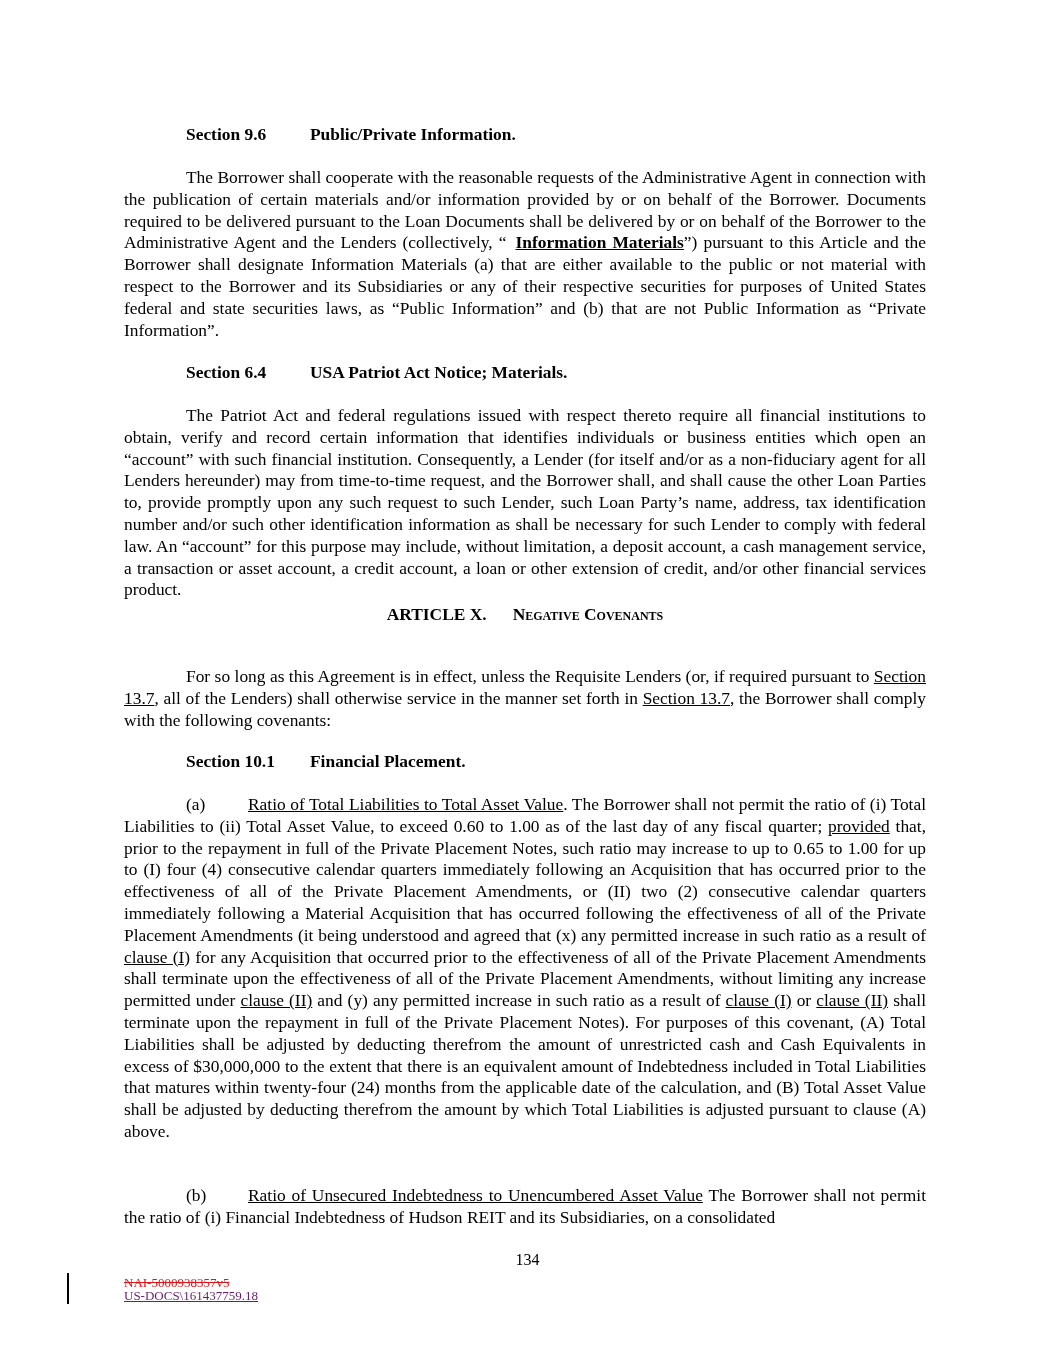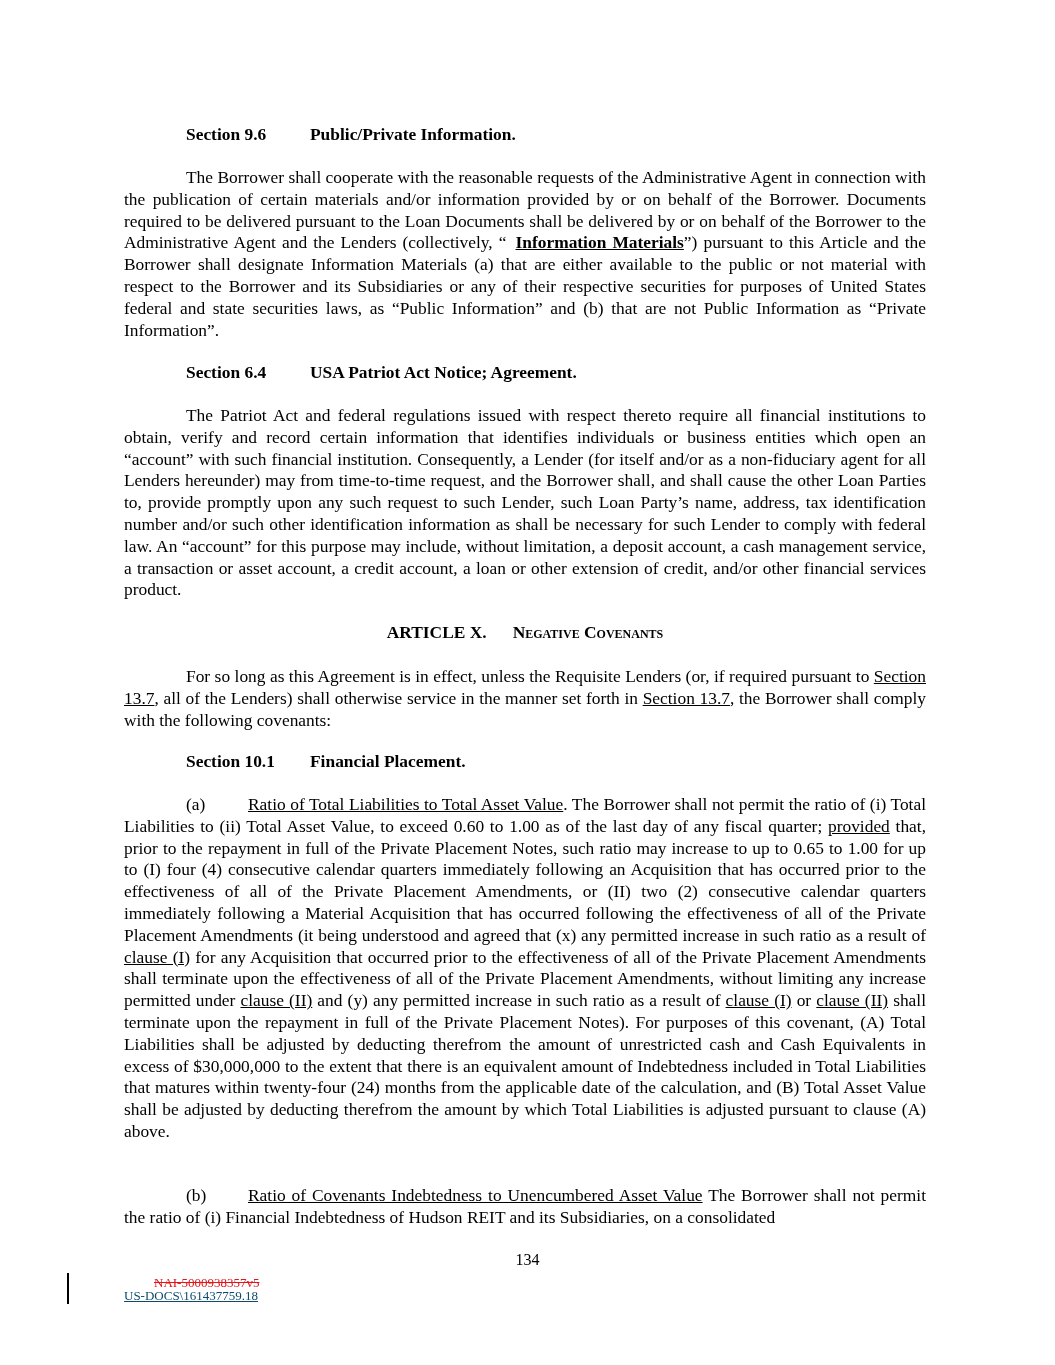--- a/index.html
+++ b/index.html
@@ -11,54 +11,54 @@
   .heading .num { display: inline-block; width: 124px; padding-left: 62px; box-sizing: content-box; }
   .para { text-align: justify; text-indent: 62px; }
   .para .tab { display: inline-block; width: 62px; text-indent: 0; }
   .u { text-decoration: underline; }
   .bu { text-decoration: underline; font-weight: bold; margin-left: 9px; }
   .article { text-align: center; font-weight: bold; }
   .article .sc { font-variant: small-caps; }
   .article .gap { display: inline-block; width: 26px; }
   .pagenum { position: absolute; top: 1251px; left: 0; width: 1055px; text-align: center; font-size: 16px; }
   .footer { position: absolute; left: 124px; top: 1276px; font-size: 13px; line-height: 13px; }
-  .footer .old { color: #e0161b; text-decoration: line-through; display: block; margin-left: 30px; }
-  .footer .new { color: #0c4a6e; text-decoration: underline; display: block; }
+  .footer .old { color: #e0161b; text-decoration: line-through; display: block; }
+  .footer .new { color: #701a75; text-decoration: underline; display: block; }
   .changebar { position: absolute; left: 67px; top: 1273px; width: 2px; height: 31px; background: #000; }
 </style>
 </head>
 <body>
 
 <div class="page">
 
   <div class="blk heading" style="top:124px">
     <span class="num" style="padding-left:62px;width:124px;margin-left:0">Section 9.6</span><span>Public/Private Information.</span>
   </div>
 
   <div class="blk para" style="top:167px"><span>The Borrower shall cooperate with the reasonable requests of the Administrative Agent in connection with the publication of certain materials and/or information provided by or on behalf of the Borrower.  Documents required to be delivered pursuant to the Loan Documents shall be delivered by or on behalf of the Borrower to the Administrative Agent and the Lenders (collectively, “</span><span class="bu">Information Materials</span><span>”) pursuant to this Article and the Borrower shall designate Information Materials (a) that are either available to the public or not material with respect to the Borrower and its Subsidiaries or any of their respective securities for purposes of United States federal and state securities laws, as “Public Information” and (b) that are not Public Information as “Private Information”.</span></div>
 
   <div class="blk heading" style="top:362px">
-    <span class="num">Section 6.4</span><span>USA Patriot Act Notice; Agreement.</span>
+    <span class="num">Section 6.4</span><span>USA Patriot Act Notice; Materials.</span>
   </div>
 
   <div class="blk para" style="top:405px"><span>The Patriot Act and federal regulations issued with respect thereto require all financial institutions to obtain, verify and record certain information that identifies individuals or business entities which open an “account” with such financial institution.  Consequently, a Lender (for itself and/or as a non-fiduciary agent for all Lenders hereunder) may from time-to-time request, and the Borrower shall, and shall cause the other Loan Parties to, provide promptly upon any such request to such Lender, such Loan Party’s name, address, tax identification number and/or such other identification information as shall be necessary for such Lender to comply with federal law.  An “account” for this purpose may include, without limitation, a deposit account, a cash management service, a transaction or asset account, a credit account, a loan or other extension of credit, and/or other financial services product.</span></div>
 
-  <div class="blk article" style="top:622px">
+  <div class="blk article" style="top:604px">
     <span>ARTICLE X.</span><span class="gap"></span><span class="sc">Negative Covenants</span>
   </div>
 
   <div class="blk para" style="top:666px"><span>For so long as this Agreement is in effect, unless the Requisite Lenders (or, if required pursuant to </span><span class="u">Section 13.7</span><span>, all of the Lenders) shall otherwise service in the manner set forth in </span><span class="u">Section 13.7</span><span>, the Borrower shall comply with the following covenants:</span></div>
 
   <div class="blk heading" style="top:751px">
     <span class="num">Section 10.1</span><span>Financial Placement.</span>
   </div>
 
   <div class="blk para" style="top:794px"><span class="tab">(a)</span><span class="u">Ratio of Total Liabilities to Total Asset Value</span><span>.  The Borrower shall not permit the ratio of (i) Total Liabilities to (ii) Total Asset Value, to exceed 0.60 to 1.00 as of the last day of any fiscal quarter; </span><span class="u">provided</span><span> that, prior to the repayment in full of the Private Placement Notes, such ratio may increase to up to 0.65 to 1.00 for up to (I) four (4) consecutive calendar quarters immediately following an Acquisition that has occurred prior to the effectiveness of all of the Private Placement Amendments, or (II) two (2) consecutive calendar quarters immediately following a Material Acquisition that has occurred following the effectiveness of all of the Private Placement Amendments (it being understood and agreed that (x) any permitted increase in such ratio as a result of </span><span class="u">clause (I)</span><span> for any Acquisition that occurred prior to the effectiveness of all of the Private Placement Amendments shall terminate upon the effectiveness of all of the Private Placement Amendments, without limiting any increase permitted under </span><span class="u">clause (II)</span><span> and (y) any permitted increase in such ratio as a result of </span><span class="u">clause (I)</span><span> or </span><span class="u">clause (II)</span><span> shall terminate upon the repayment in full of the Private Placement Notes).  For purposes of this covenant, (A) Total Liabilities shall be adjusted by deducting therefrom the amount of unrestricted cash and Cash Equivalents in excess of $30,000,000 to the extent that there is an equivalent amount of Indebtedness included in Total Liabilities that matures within twenty-four (24) months from the applicable date of the calculation, and (B) Total Asset Value shall be adjusted by deducting therefrom the amount by which Total Liabilities is adjusted pursuant to clause (A) above.</span></div>
 
-  <div class="blk para" style="top:1185px"><span class="tab">(b)</span><span class="u">Ratio of Covenants Indebtedness to Unencumbered Asset Value</span><span> The Borrower shall not permit the ratio of (i) Financial Indebtedness of Hudson REIT and its Subsidiaries, on a consolidated</span></div>
+  <div class="blk para" style="top:1185px"><span class="tab">(b)</span><span class="u">Ratio of Unsecured Indebtedness to Unencumbered Asset Value</span><span> The Borrower shall not permit the ratio of (i) Financial Indebtedness of Hudson REIT and its Subsidiaries, on a consolidated</span></div>
 
 </div>
 
 <div class="pagenum">134</div>
 
 <div class="changebar"></div>
 <div class="footer">
   <span class="old">NAI-5000938357v5</span>
   <span class="new">US-DOCS\161437759.18</span>
 </div>

